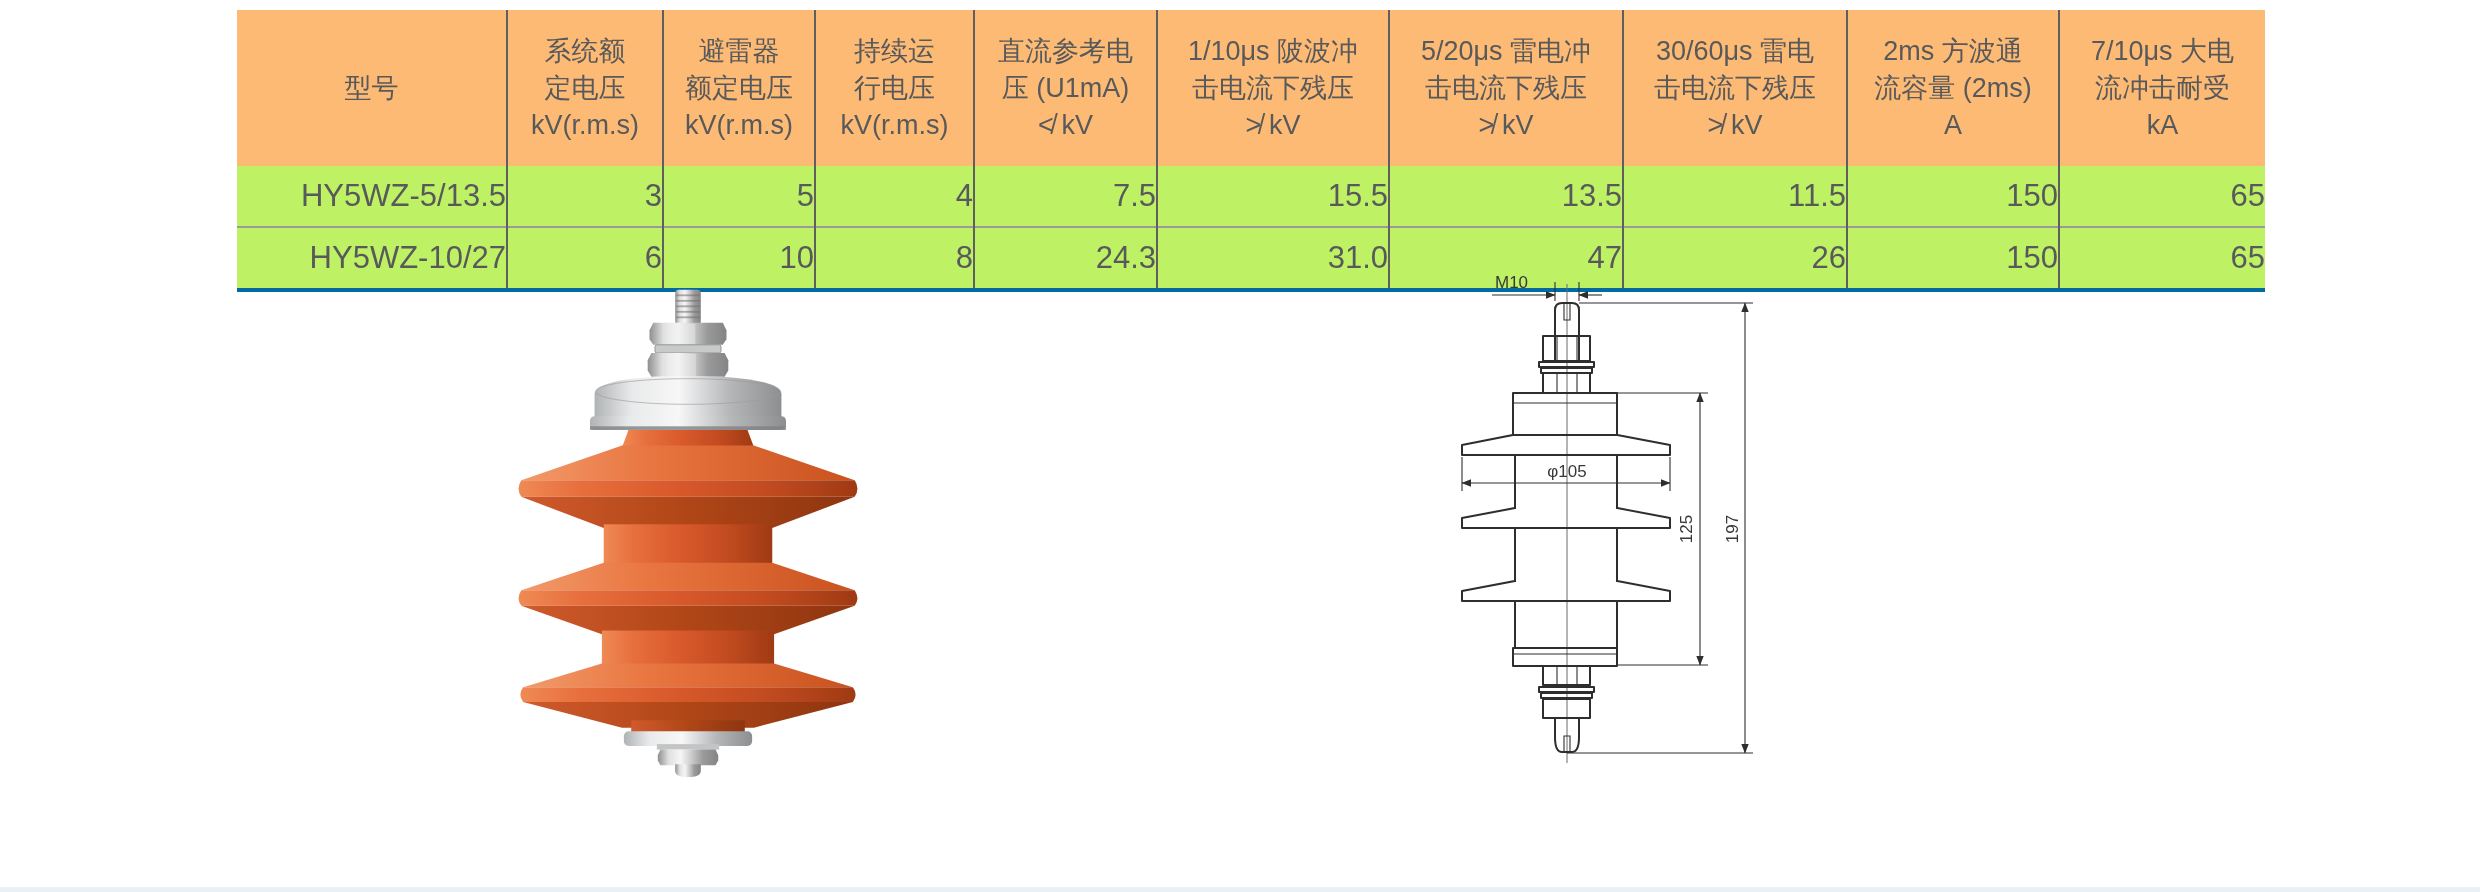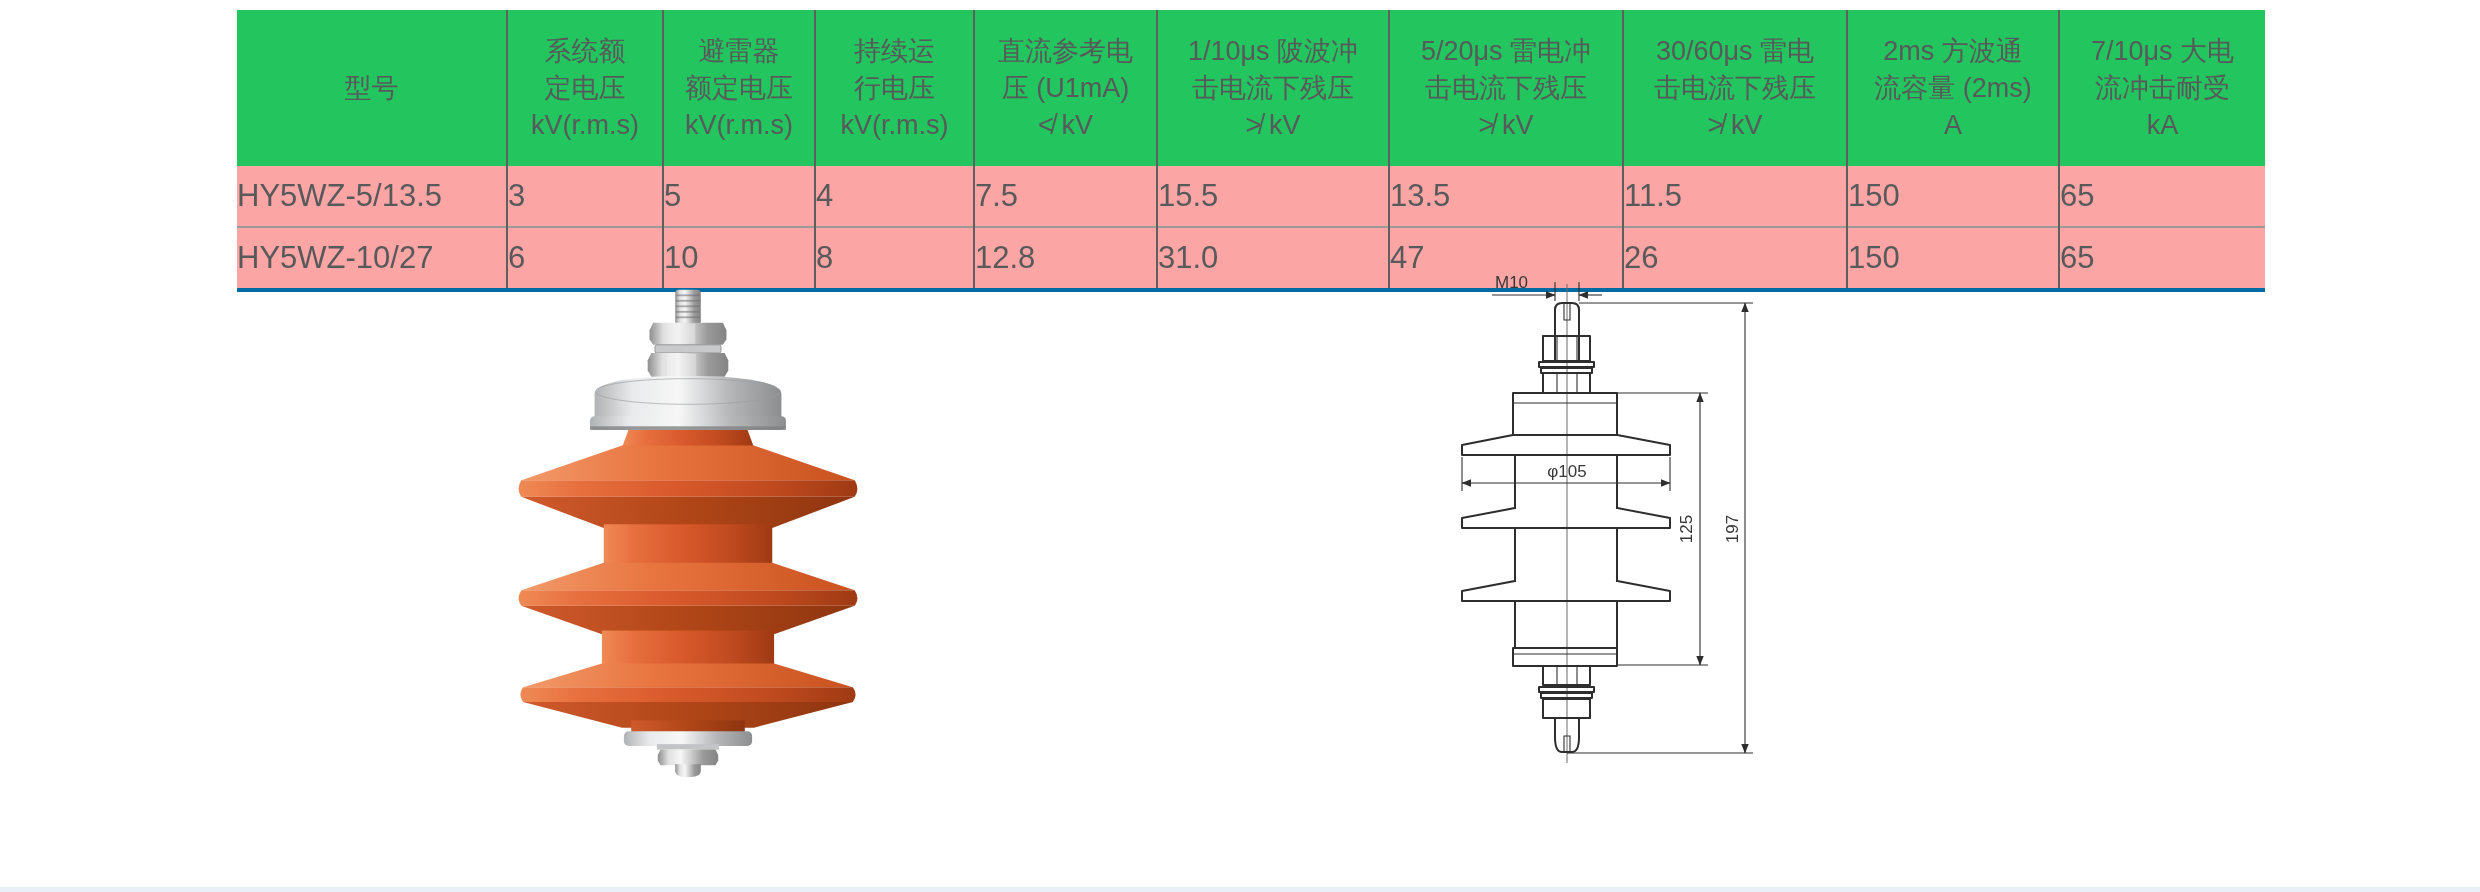--- a/index.html
+++ b/index.html
@@ -4,26 +4,26 @@
 <style>
   html,body{margin:0;padding:0;background:#ffffff;}
   .page{
     position:relative;width:2480px;height:892px;background:#ffffff;overflow:hidden;
     font-family:"Liberation Sans",sans-serif;color:#58595b;
   }
   
   .table-wrap{position:absolute;left:237px;top:10px;}
   table.spec{border-collapse:collapse;table-layout:fixed;width:2028px;color:#58595b;}
   table.spec th{
-    background:#22c55e;height:156px;font-weight:normal;font-size:27px;line-height:37px;
+    background:#fdba74;height:156px;font-weight:normal;font-size:27px;line-height:37px;
     text-align:center;vertical-align:middle;white-space:pre-line;padding:0 16px;
   }
   table.spec td{
-    height:60px;font-size:31px;text-align:left;vertical-align:middle;
-    background:#fca5a5;padding:0;
+    height:60px;font-size:31px;text-align:right;vertical-align:middle;
+    background:#bef264;padding:0;
   }
   table.spec th + th, table.spec td + td{border-left:2px solid #5f5f5f;}
   table.spec tr.r2 td{border-top:2px solid #9a9a9a;}
   table.spec tr.r2 td{border-bottom:4px solid #0369a1;}
   
   .photo{position:absolute;left:498px;top:288px;}
   .drawing{position:absolute;left:1440px;top:266px;}
   .ln{stroke:#2e2e2e;stroke-width:2;fill:none;stroke-linejoin:round;stroke-linecap:square;}
   .thin{stroke:#2e2e2e;stroke-width:1.1;fill:none;}
   .cline{stroke:#6a6a6a;stroke-width:1;fill:none;}
@@ -90,21 +90,21 @@
         <td>13.5</td>
         <td>11.5</td>
         <td>150</td>
         <td>65</td>
       </tr>
       <tr class="r2">
         <td>HY5WZ-10/27</td>
         <td>6</td>
         <td>10</td>
         <td>8</td>
-        <td>12.8</td>
+        <td>24.3</td>
         <td>31.0</td>
         <td>47</td>
         <td>26</td>
         <td>150</td>
         <td>65</td>
       </tr>
     </tbody>
       </table>
   </div>
 

